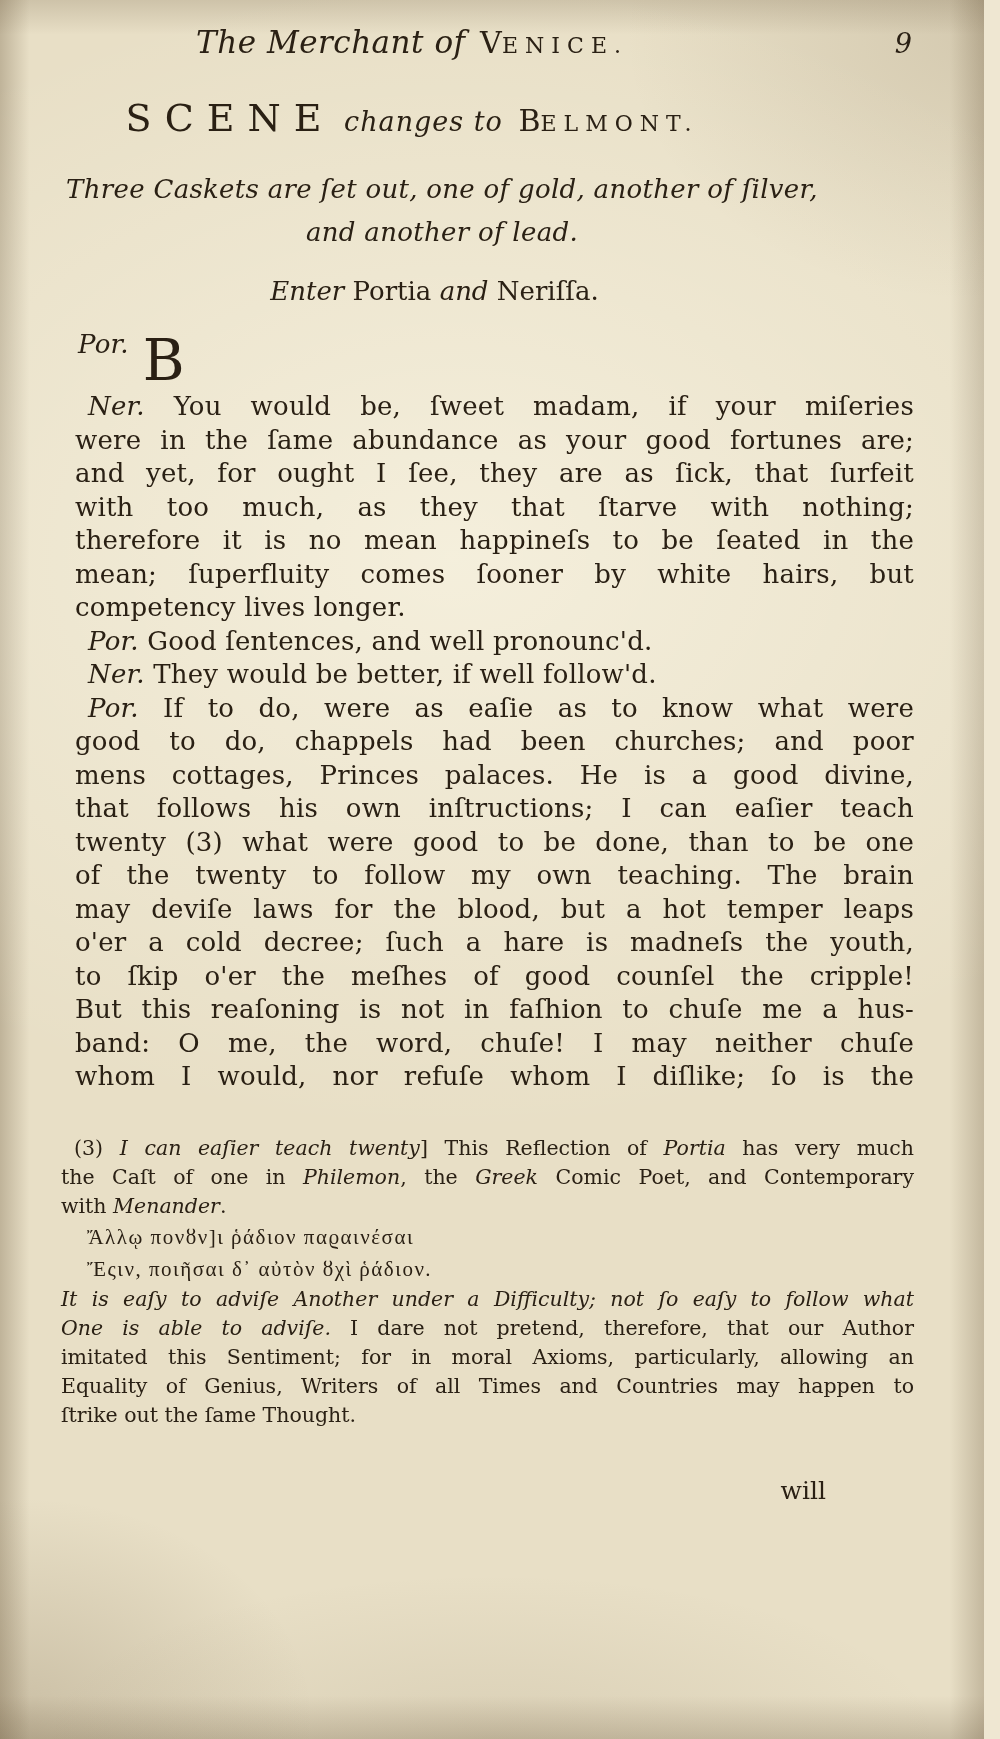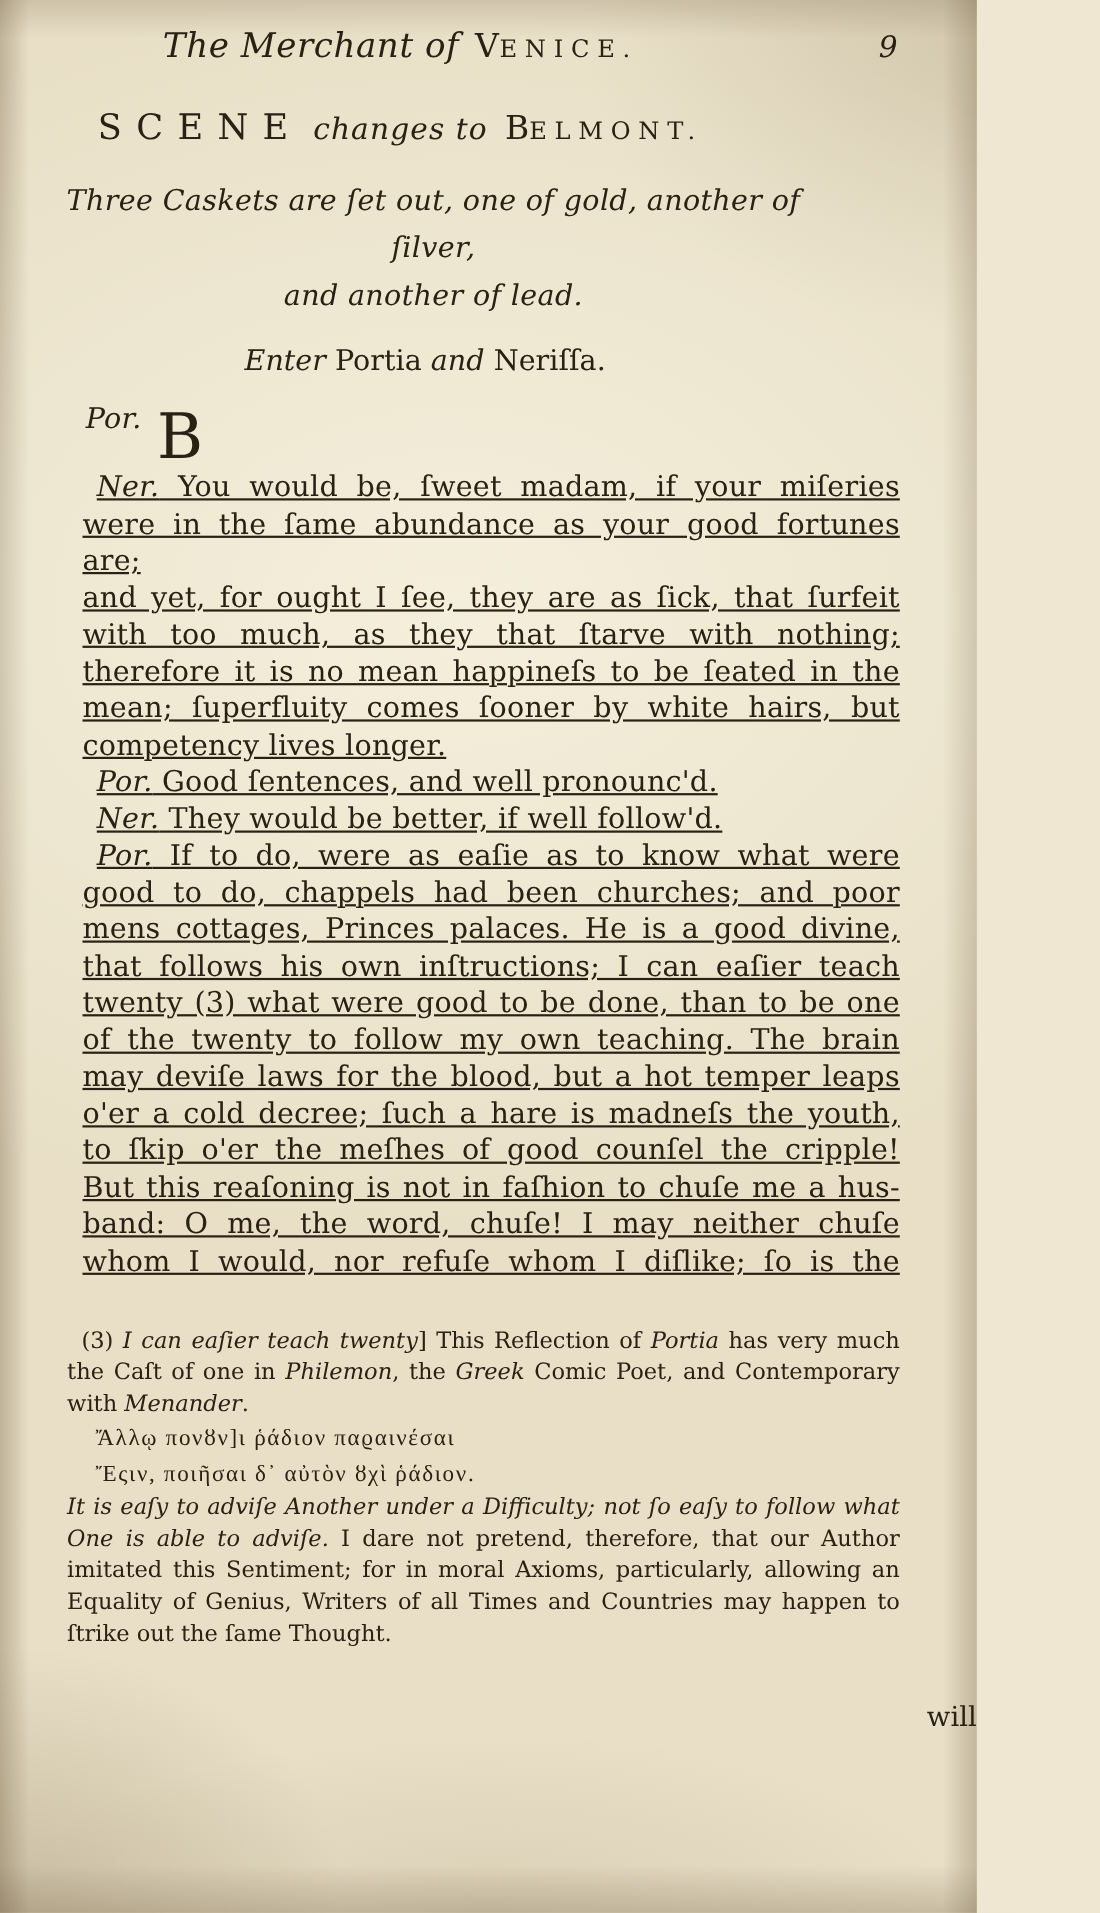--- a/index.html
+++ b/index.html
@@ -3,65 +3,65 @@
 <meta charset="utf-8">
 <style>
   html, body { margin: 0; padding: 0; }
   body {
     width: 1000px; height: 1739px;
     font-family: "DejaVu Serif", "Liberation Serif", serif;
     color: #2a2014;
     background: #efe7d2;
   }
   .page {
-    position: relative; width: 888px; height: 1739px; overflow: hidden;
+    position: relative; width: 984px; height: 1739px; overflow: hidden;
     background-color: #e8dfc6;
     background-image:
       radial-gradient(1100px 800px at 46% 32%, rgba(255,252,238,0.55), rgba(255,252,238,0) 72%),
       radial-gradient(420px 320px at 2% 99%, rgba(96,76,46,0.22), rgba(96,76,46,0) 70%),
       radial-gradient(500px 380px at 99% 2%, rgba(96,76,46,0.14), rgba(96,76,46,0) 70%),
       radial-gradient(600px 220px at 50% 100%, rgba(96,76,46,0.10), rgba(96,76,46,0) 75%),
       linear-gradient(90deg, rgba(86,66,38,0.28) 0px, rgba(86,66,38,0) 3%, rgba(86,66,38,0) 96.5%, rgba(86,66,38,0.25) 100%),
       linear-gradient(180deg, rgba(86,66,38,0.18) 0px, rgba(86,66,38,0) 2%, rgba(86,66,38,0) 97.5%, rgba(86,66,38,0.22) 100%);
   }
   .it { font-style: italic; }
 
   .header { position: relative; padding: 24px 235px 0 75px; text-align: center; }
   .running-title { font-size: 31px; font-style: italic; letter-spacing: 0.5px; white-space: nowrap; }
   .running-title .cap-v { font-style: normal; font-size: 30px; margin-left: 4px; }
   .running-title .caps-small { font-style: normal; font-size: 22px; letter-spacing: 7px; }
   .page-number { position: absolute; right: 72px; top: 28px; font-size: 27px; }
 
   .scene-heading { margin-top: 36px; padding: 0 235px 0 75px; text-align: center; white-space: nowrap; }
-  .scene-word { font-size: 32px; letter-spacing: 13px; margin-top: 12px; }
+  .scene-word { font-size: 38px; letter-spacing: 13px; margin-top: 12px; }
   .scene-mid { font-size: 27px; letter-spacing: 1px; }
   .cap-b { font-size: 30px; margin-left: 6px; }
   .caps-small2 { font-size: 22px; letter-spacing: 7px; }
 
   .stage-direction { margin-top: 28px; padding: 0 130px 0 30px; text-align: center; font-style: italic; font-size: 26px; line-height: 43px; letter-spacing: 0.3px; }
   .enter-line { margin-top: 22px; padding: 0 235px 0 120px; text-align: center; font-size: 26px; }
 
   .opening { margin-top: 22px; padding: 0 70px 0 78px; display: flex; align-items: flex-start; font-size: 26px; line-height: 33.5px; letter-spacing: 0.2px; }
   .speaker { margin-right: 10px; }
   .dropcap { font-size: 57px; line-height: 60px; margin: 2px 12px 0 4px; }
   .opening-lines { flex: 1; display: flex; flex-direction: column; }
   .opening-lines .line { display: block; }
   .opening-lines .j1 { text-align: justify; text-align-last: justify; }
 
   .body-text { padding: 0 70px 0 75px; font-size: 26px; line-height: 33.5px; letter-spacing: 0.2px; }
-  .body-text .line { text-align: justify; text-align-last: justify; text-decoration: underline; }
+  .body-text .line { text-align: justify; text-align-last: justify; }
   .line.ind { text-indent: 13px; }
   .line.nj { text-align: left; text-align-last: left; }
 
   .footnote { margin-top: 40px; padding: 0 70px 0 48px; font-size: 20.5px; line-height: 29px; margin-left: 13px; }
   .footnote .line { text-align: justify; text-align-last: justify; }
   .footnote .line.nj { text-align: center; text-align-last: left; }
   .footnote .line.greek { text-indent: 26px; font-size: 21px; line-height: 32px; letter-spacing: 1.5px; font-family: Liberation Serif, serif; }
 
-  .catchword-row { margin-top: 46px; text-align: right; font-size: 25px; }
+  .catchword-row { margin-top: 46px; padding-right: 158px; text-align: right; font-size: 25px; }
 </style>
 </head>
 <body>
 
 <div class="page">
 
   <div class="header">
     <span class="running-title"><span class="it">The Merchant of </span><span class="cap-v">V</span><span class="caps-small">ENICE.</span></span>
     <span class="page-number it">9</span>
   </div>

